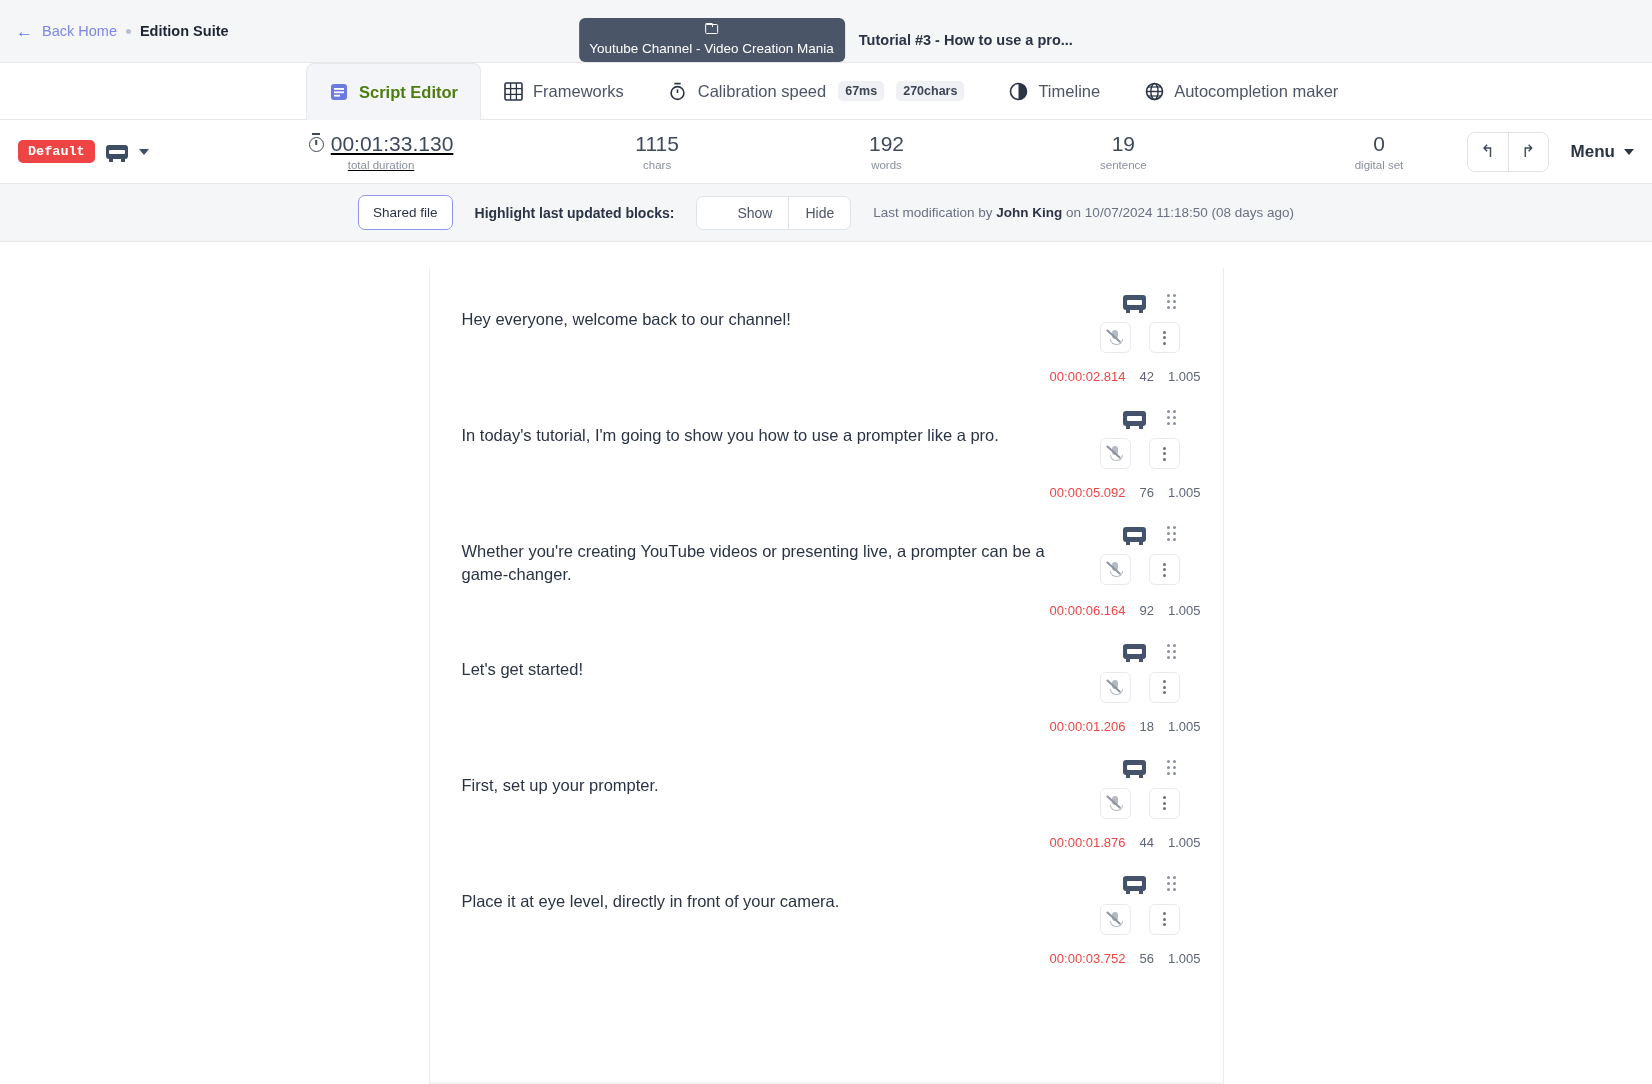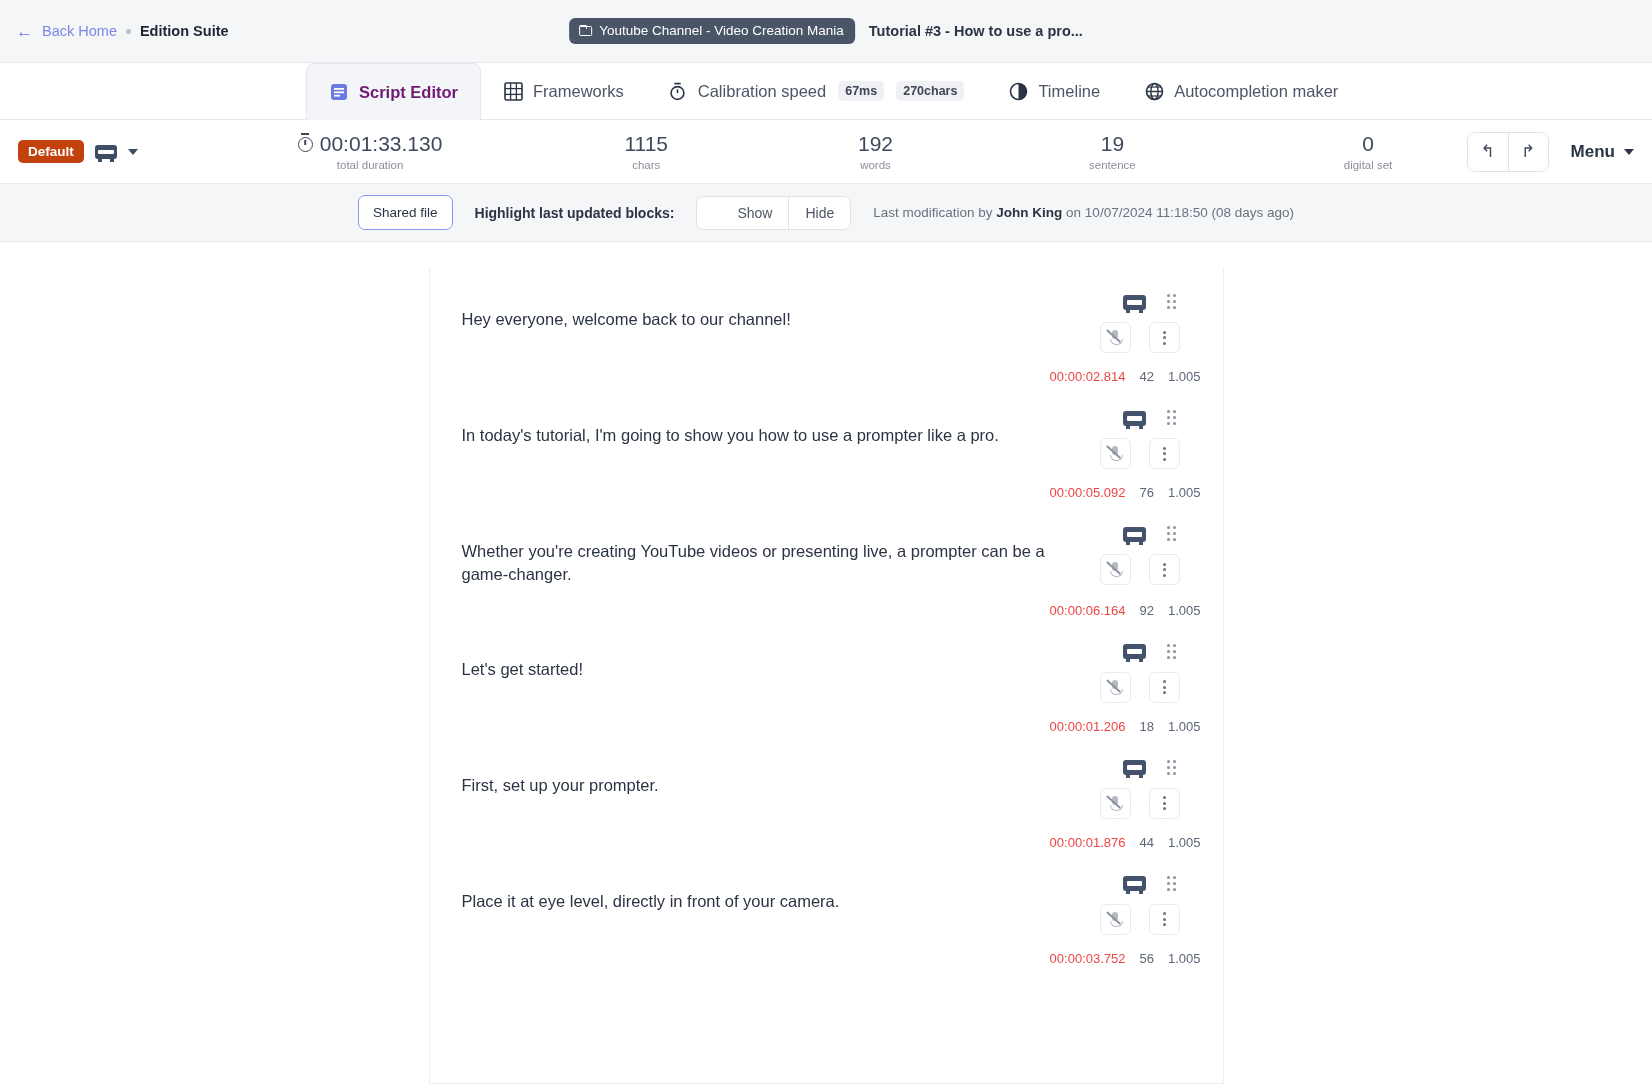--- a/index.html
+++ b/index.html
@@ -39,20 +39,21 @@
   .proj-chip {
     background: #4a5568;
     color: #ffffff;
     border-radius: 6px;
     padding: 5px 11px 6px 10px;
     font-size: 13.5px;
     display: flex;
     align-items: center;
     gap: 7px;
     white-space: nowrap;
+    flex-direction: column;
   }
   .folder-ico { width: 13px; height: 11px; position: relative; display:inline-block; }
   .folder-ico:before {
     content: ""; position: absolute; inset: 1px 0 0 0;
     border: 1.4px solid #ffffff; border-radius: 1.5px;
   }
   .folder-ico:after {
     content: ""; position: absolute; left: 0; top: 0; width: 6px; height: 3px;
     border: 1.4px solid #ffffff; border-bottom: none; border-radius: 1.5px 1.5px 0 0;
   }
@@ -115,21 +116,21 @@
     font-size: 16.5px;
     color: #4d5566;
     position: relative;
     white-space: nowrap;
   }
   .tab.active {
     background: #f4f5f8;
     border: 1px solid #e6e8ec;
     border-bottom: none;
     border-radius: 8px 8px 0 0;
-    color: #701a75;
+    color: #4d7c0f;
     font-weight: 700;
     margin-bottom: -1px;
   }
   .tab .badge {
     background: #f0f1f4; color: #3d4454; font-size: 12.5px; font-weight: 700;
     border-radius: 5px; padding: 3px 7px; margin-left: 2px;
   }
   .ico-sq {
     width: 20px; height: 20px; display:inline-flex; align-items:center; justify-content:center;
   }
@@ -137,22 +138,22 @@
   
   .statsbar {
     height: 64px;
     background: #ffffff;
     border-bottom: 1px solid #e8eaee;
     display: flex;
     align-items: center;
     padding: 0 18px;
   }
   .default-pill {
-    background: #c2410c; color:#fff; font-size: 13.5px; font-weight:700;
-    border-radius: 5px; padding: 4px 10px;
+    background: #ef4444; color:#fff; font-size: 13.5px; font-weight:700;
+    border-radius: 5px; padding: 4px 10px; font-family: Liberation Mono, monospace;
   }
   .kbd-ico {
     width: 22px; height: 14px; border-radius: 3px; background: #3d4d63; position: relative; display:inline-block;
   }
   .kbd-ico:before {
     content:""; position:absolute; left:3px; top:5px; width:16px; height:4px;
     background:#fff; border-radius:1px;
   }
   .kbd-ico:after {
     content:""; position:absolute; left:3px; bottom:-3px; width:4px; height:3px; background:#3d4d63;
@@ -326,21 +327,21 @@
   </div>
 </div>
 
 <div class="statsbar">
   <div style="display:flex;align-items:center;gap:11px;">
     <span class="default-pill">Default</span>
     <span class="kbd-ico"></span>
     <span class="small-caret"></span>
   </div>
 
-  <div class="stat" style="margin-left:160px;">
+  <div class="stat" style="margin-left:160px;text-decoration:underline;">
     <div class="val">
       <span class="timer-ico"></span>
       <span>00:01:33.130</span>
     </div>
     <div class="lbl">total duration</div>
   </div>
 
   <div class="stat" style="margin-left:182px;">
     <div class="val">
         <span>1115</span>

